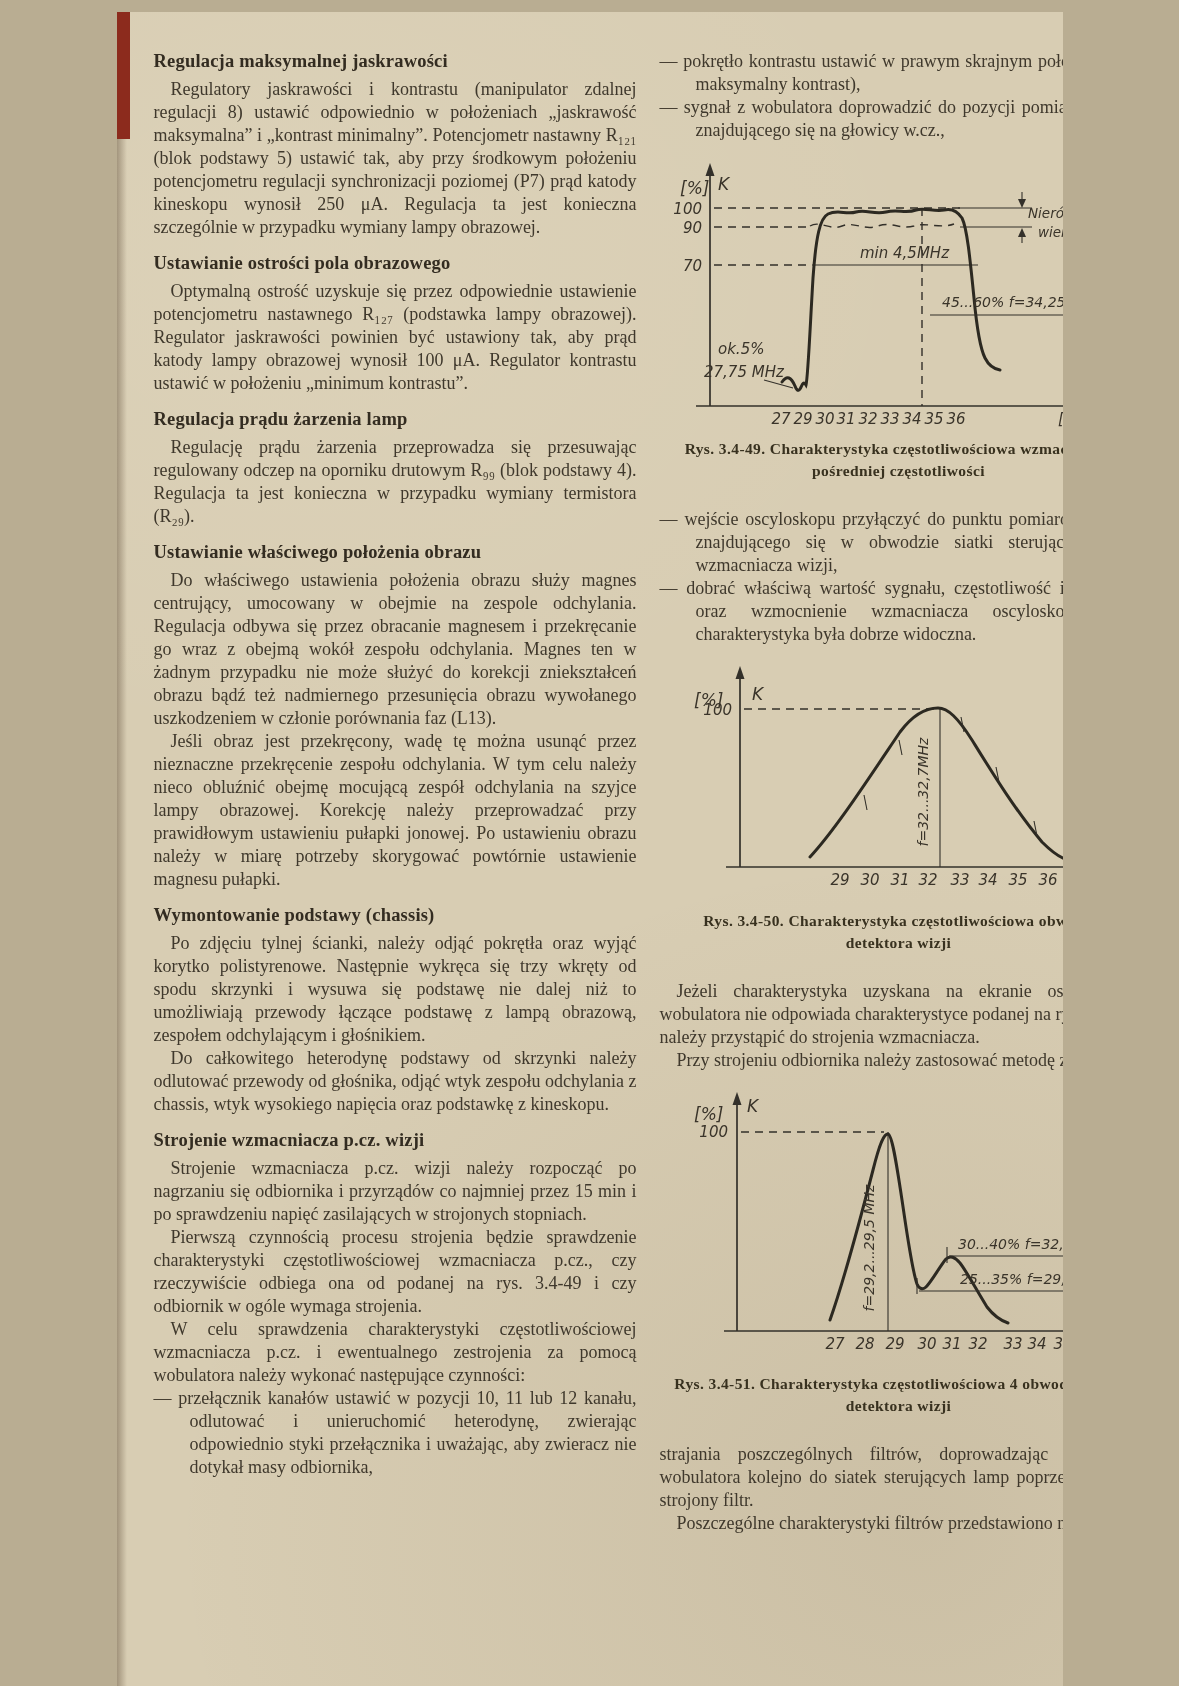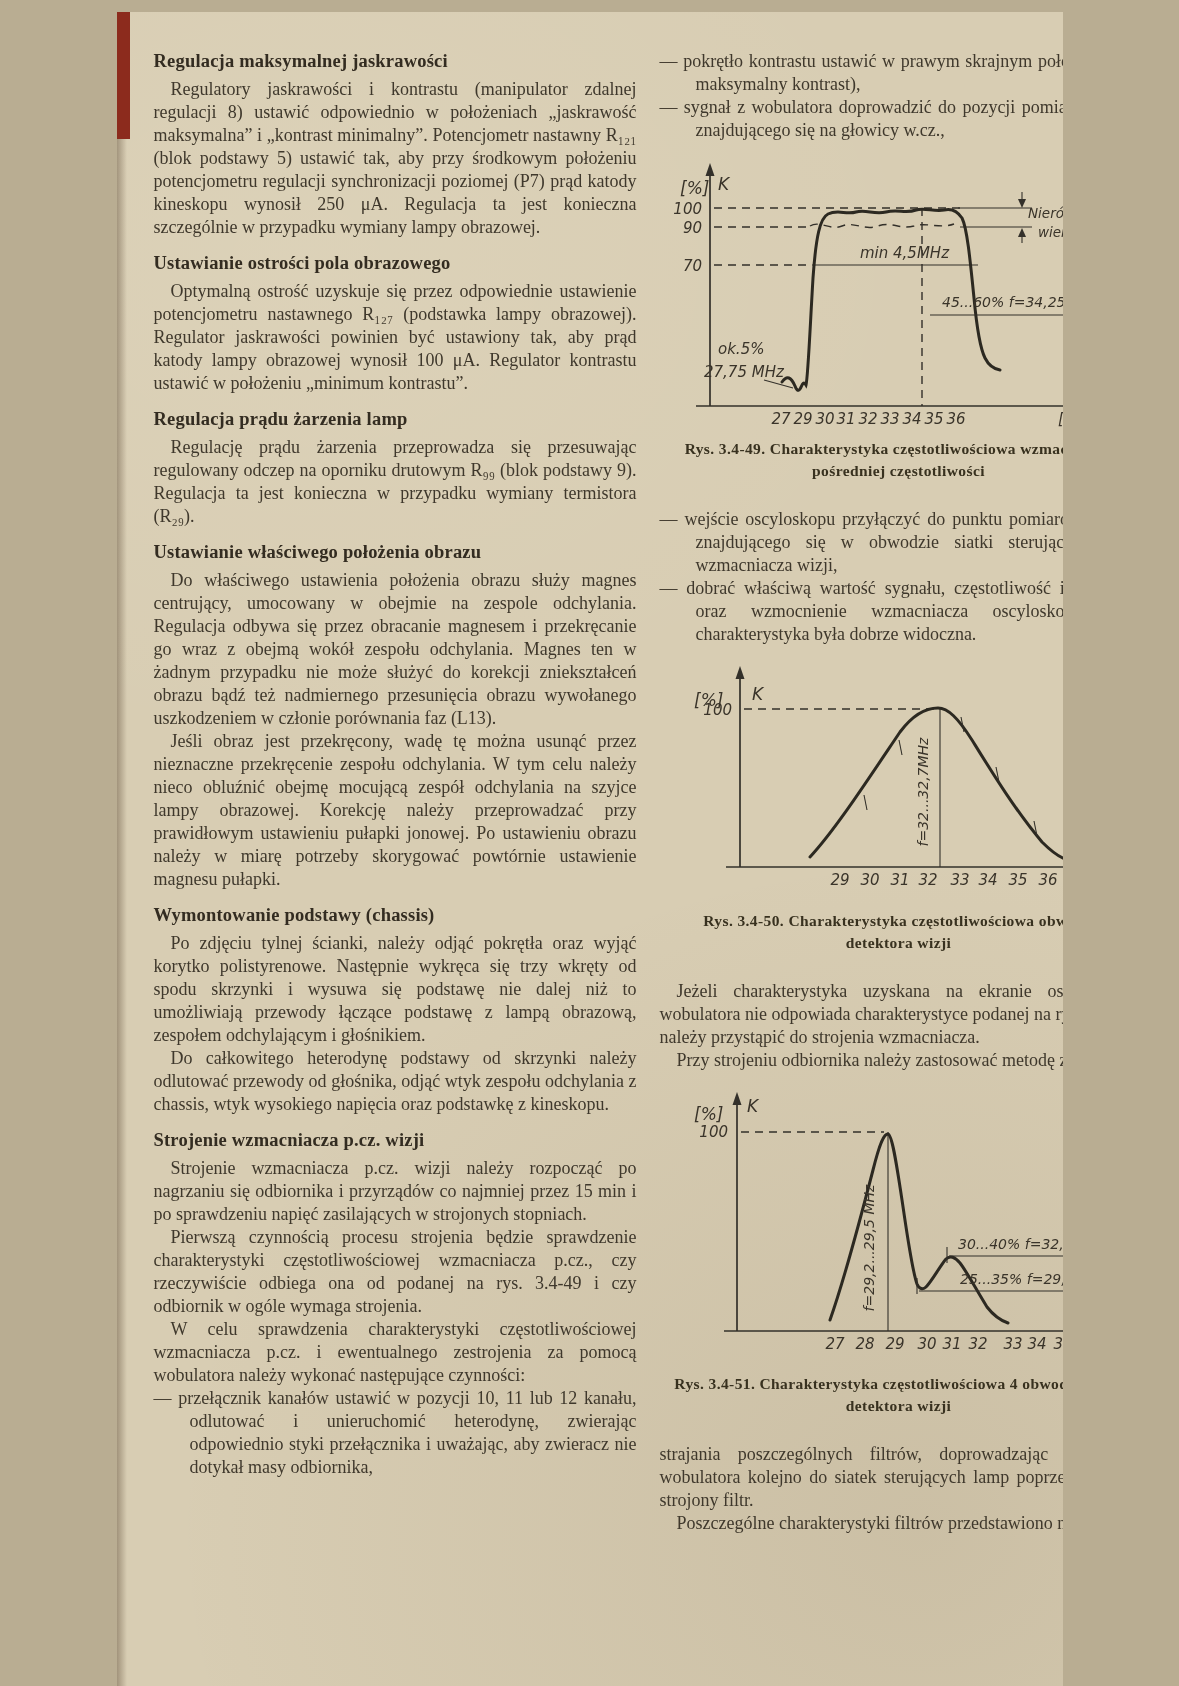--- a/index.html
+++ b/index.html
@@ -54,21 +54,21 @@
 <div class="sheet">
   <div class="edge-shadow"></div>
   <div class="edge-mark"></div>
 
   <div class="col col-left">
     <h3 class="sec">Regulacja maksymalnej jaskrawości</h3>
     <p>Regulatory jaskrawości i kontrastu (manipulator zdalnej regulacji 8) ustawić odpowiednio w położeniach „jaskrawość maksymalna” i „kontrast minimalny”. Potencjometr nastawny R₁₂₁ (blok podstawy 5) ustawić tak, aby przy środkowym położeniu potencjometru regulacji synchronizacji poziomej (P7) prąd katody kineskopu wynosił 250 μA. Regulacja ta jest konieczna szczególnie w przypadku wymiany lampy obrazowej.</p>
     <h3 class="sec">Ustawianie ostrości pola obrazowego</h3>
     <p>Optymalną ostrość uzyskuje się przez odpowiednie ustawienie potencjometru nastawnego R₁₂₇ (podstawka lampy obrazowej). Regulator jaskrawości powinien być ustawiony tak, aby prąd katody lampy obrazowej wynosił 100 μA. Regulator kontrastu ustawić w położeniu „minimum kontrastu”.</p>
     <h3 class="sec">Regulacja prądu żarzenia lamp</h3>
-    <p>Regulację prądu żarzenia przeprowadza się przesuwając regulowany odczep na oporniku drutowym R₉₉ (blok podstawy 9). Regulacja ta jest konieczna w przypadku wymiany termistora (R₂₉).</p>
+    <p>Regulację prądu żarzenia przeprowadza się przesuwając regulowany odczep na oporniku drutowym R₉₉ (blok podstawy 4). Regulacja ta jest konieczna w przypadku wymiany termistora (R₂₉).</p>
     <h3 class="sec">Ustawianie właściwego położenia obrazu</h3>
     <p>Do właściwego ustawienia położenia obrazu służy magnes centrujący, umocowany w obejmie na zespole odchylania. Regulacja odbywa się przez obracanie magnesem i przekręcanie go wraz z obejmą wokół zespołu odchylania. Magnes ten w żadnym przypadku nie może służyć do korekcji zniekształceń obrazu bądź też nadmiernego przesunięcia obrazu wywołanego uszkodzeniem w członie porównania faz (L13).</p>
     <p>Jeśli obraz jest przekręcony, wadę tę można usunąć przez nieznaczne przekręcenie zespołu odchylania. W tym celu należy nieco obluźnić obejmę mocującą zespół odchylania na szyjce lampy obrazowej. Korekcję należy przeprowadzać przy prawidłowym ustawieniu pułapki jonowej. Po ustawieniu obrazu należy w miarę potrzeby skorygować powtórnie ustawienie magnesu pułapki.</p>
     <h3 class="sec">Wymontowanie podstawy (chassis)</h3>
     <p>Po zdjęciu tylnej ścianki, należy odjąć pokrętła oraz wyjąć korytko polistyrenowe. Następnie wykręca się trzy wkręty od spodu skrzynki i wysuwa się podstawę nie dalej niż to umożliwiają przewody łączące podstawę z lampą obrazową, zespołem odchylającym i głośnikiem.</p>
     <p>Do całkowitego heterodynę podstawy od skrzynki należy odlutować przewody od głośnika, odjąć wtyk zespołu odchylania z chassis, wtyk wysokiego napięcia oraz podstawkę z kineskopu.</p>
     <h3 class="sec">Strojenie wzmacniacza p.cz. wizji</h3>
     <p>Strojenie wzmacniacza p.cz. wizji należy rozpocząć po nagrzaniu się odbiornika i przyrządów co najmniej przez 15 min i po sprawdzeniu napięć zasilających w strojonych stopniach.</p>
     <p>Pierwszą czynnością procesu strojenia będzie sprawdzenie charakterystyki częstotliwościowej wzmacniacza p.cz., czy rzeczywiście odbiega ona od podanej na rys. 3.4-49 i czy odbiornik w ogóle wymaga strojenia.</p>
     <p>W celu sprawdzenia charakterystyki częstotliwościowej wzmacniacza p.cz. i ewentualnego zestrojenia za pomocą wobulatora należy wykonać następujące czynności:</p>

